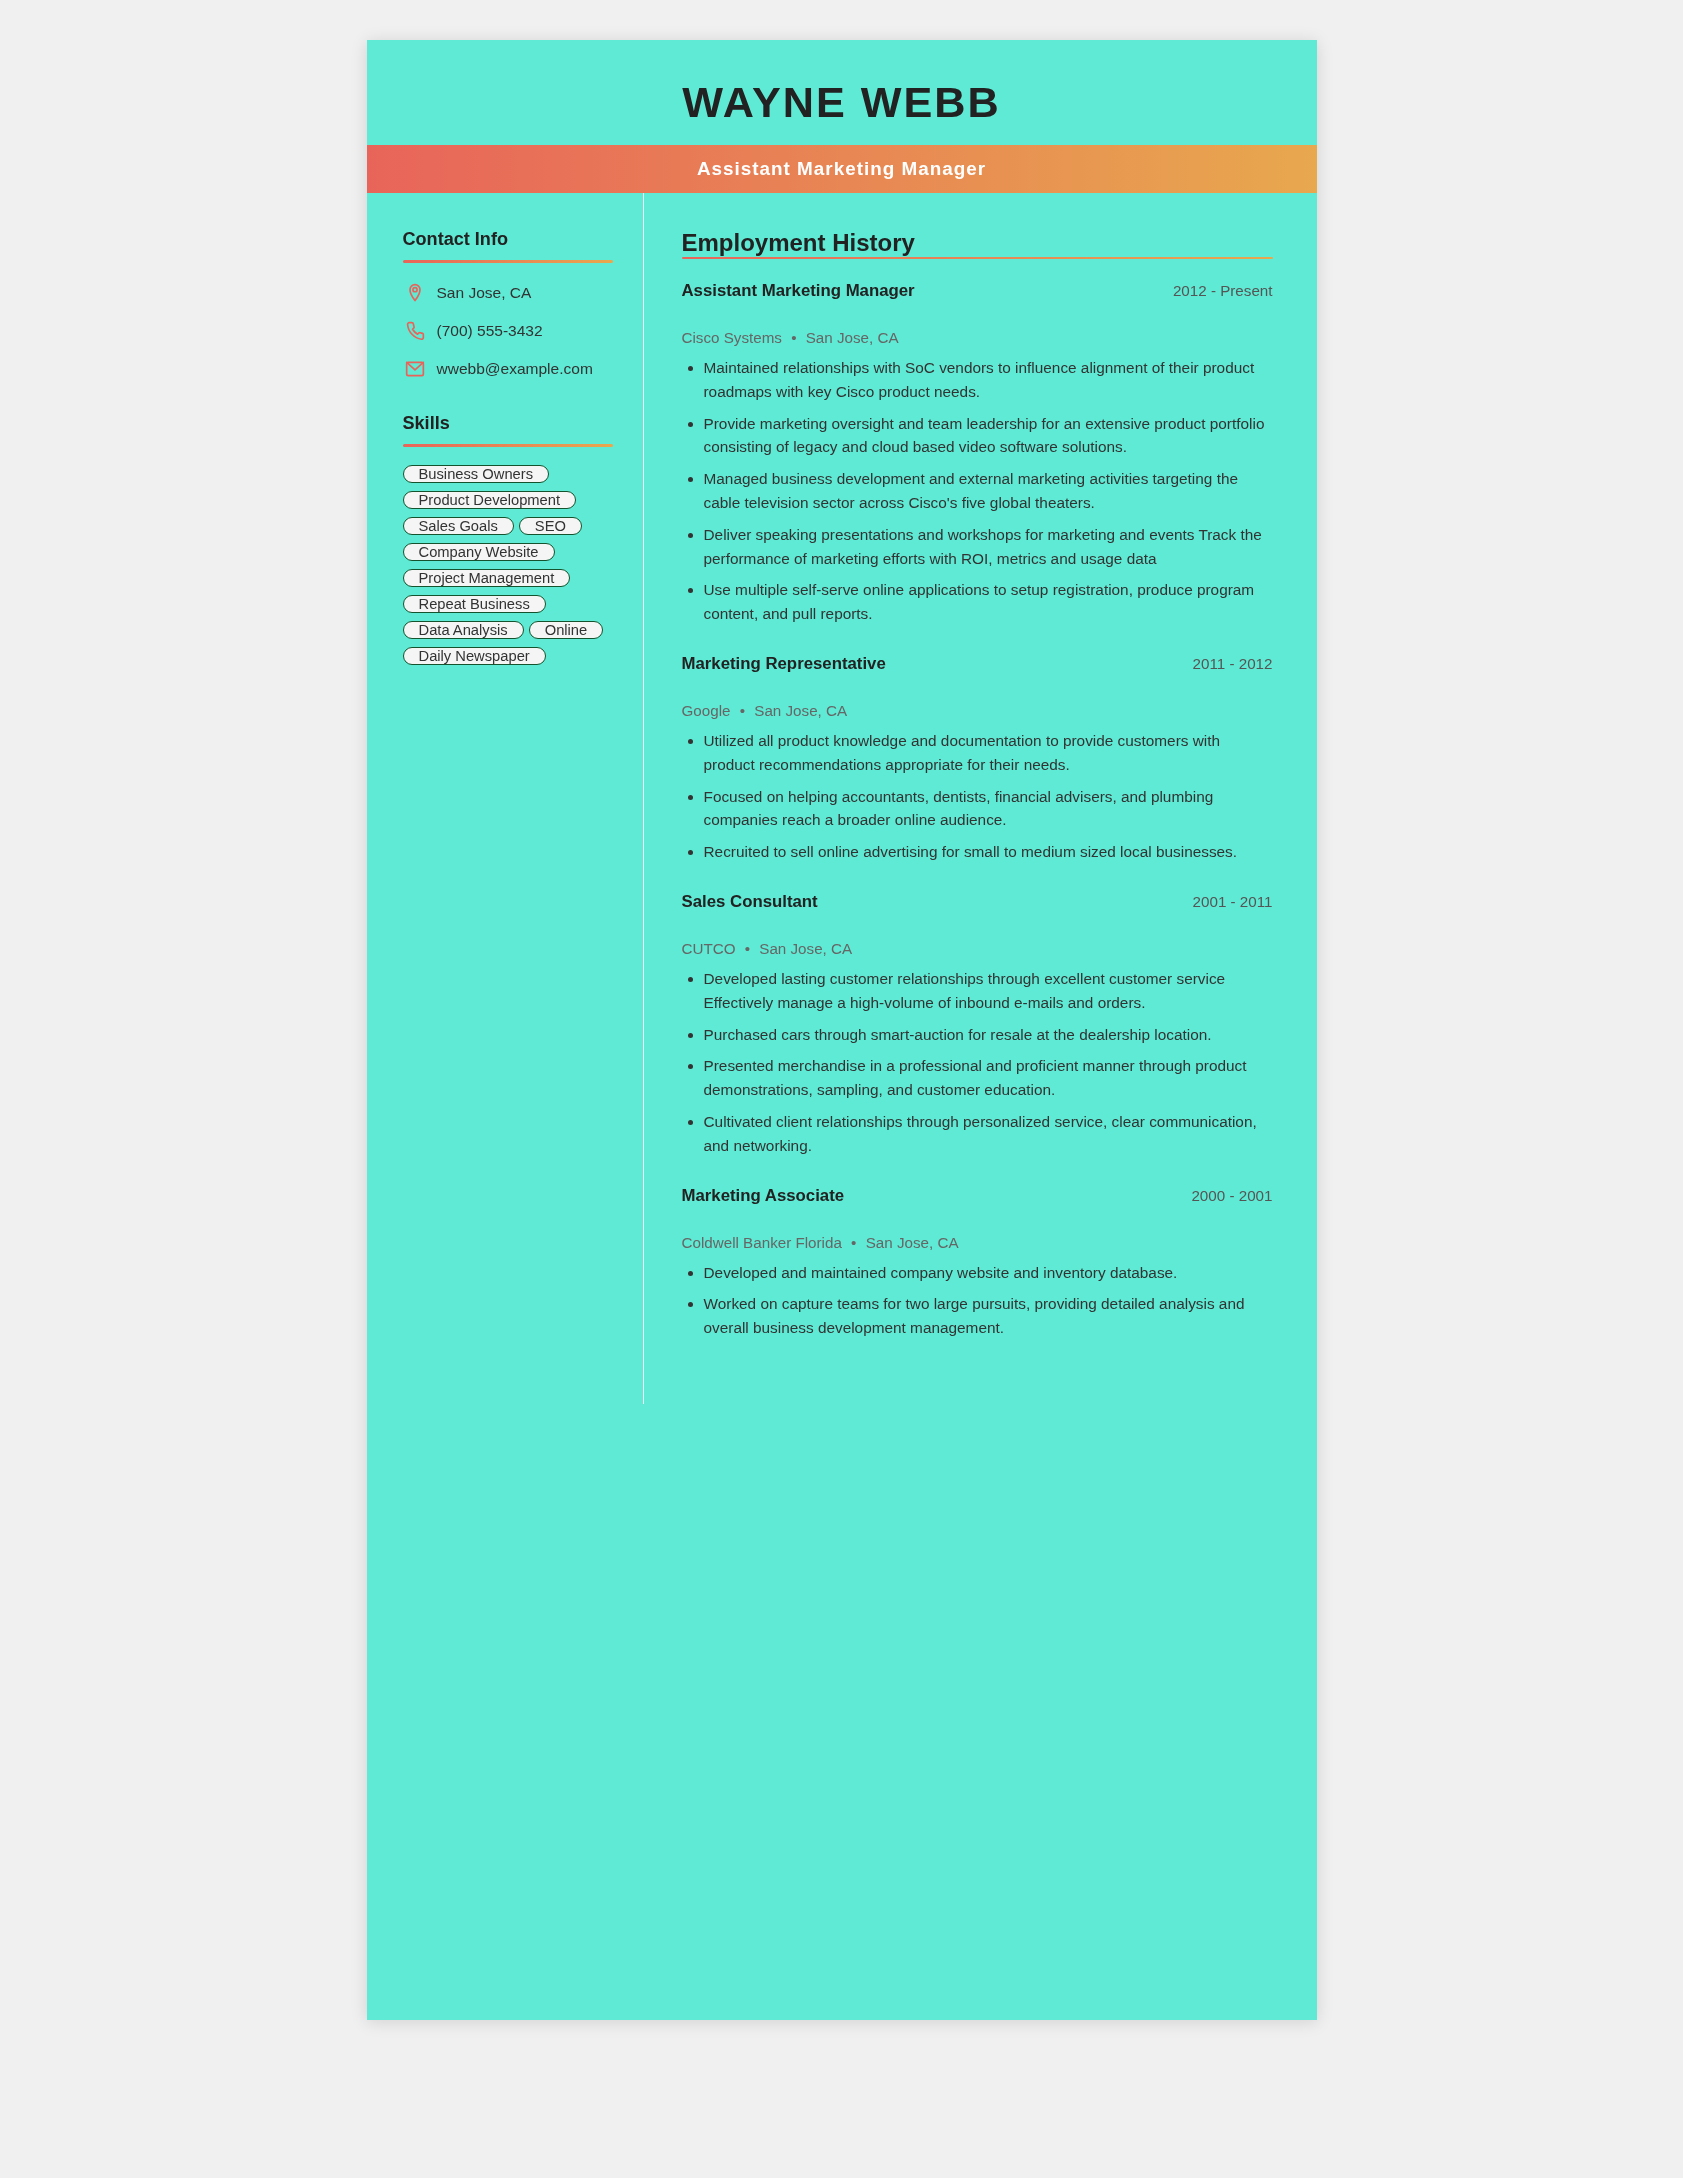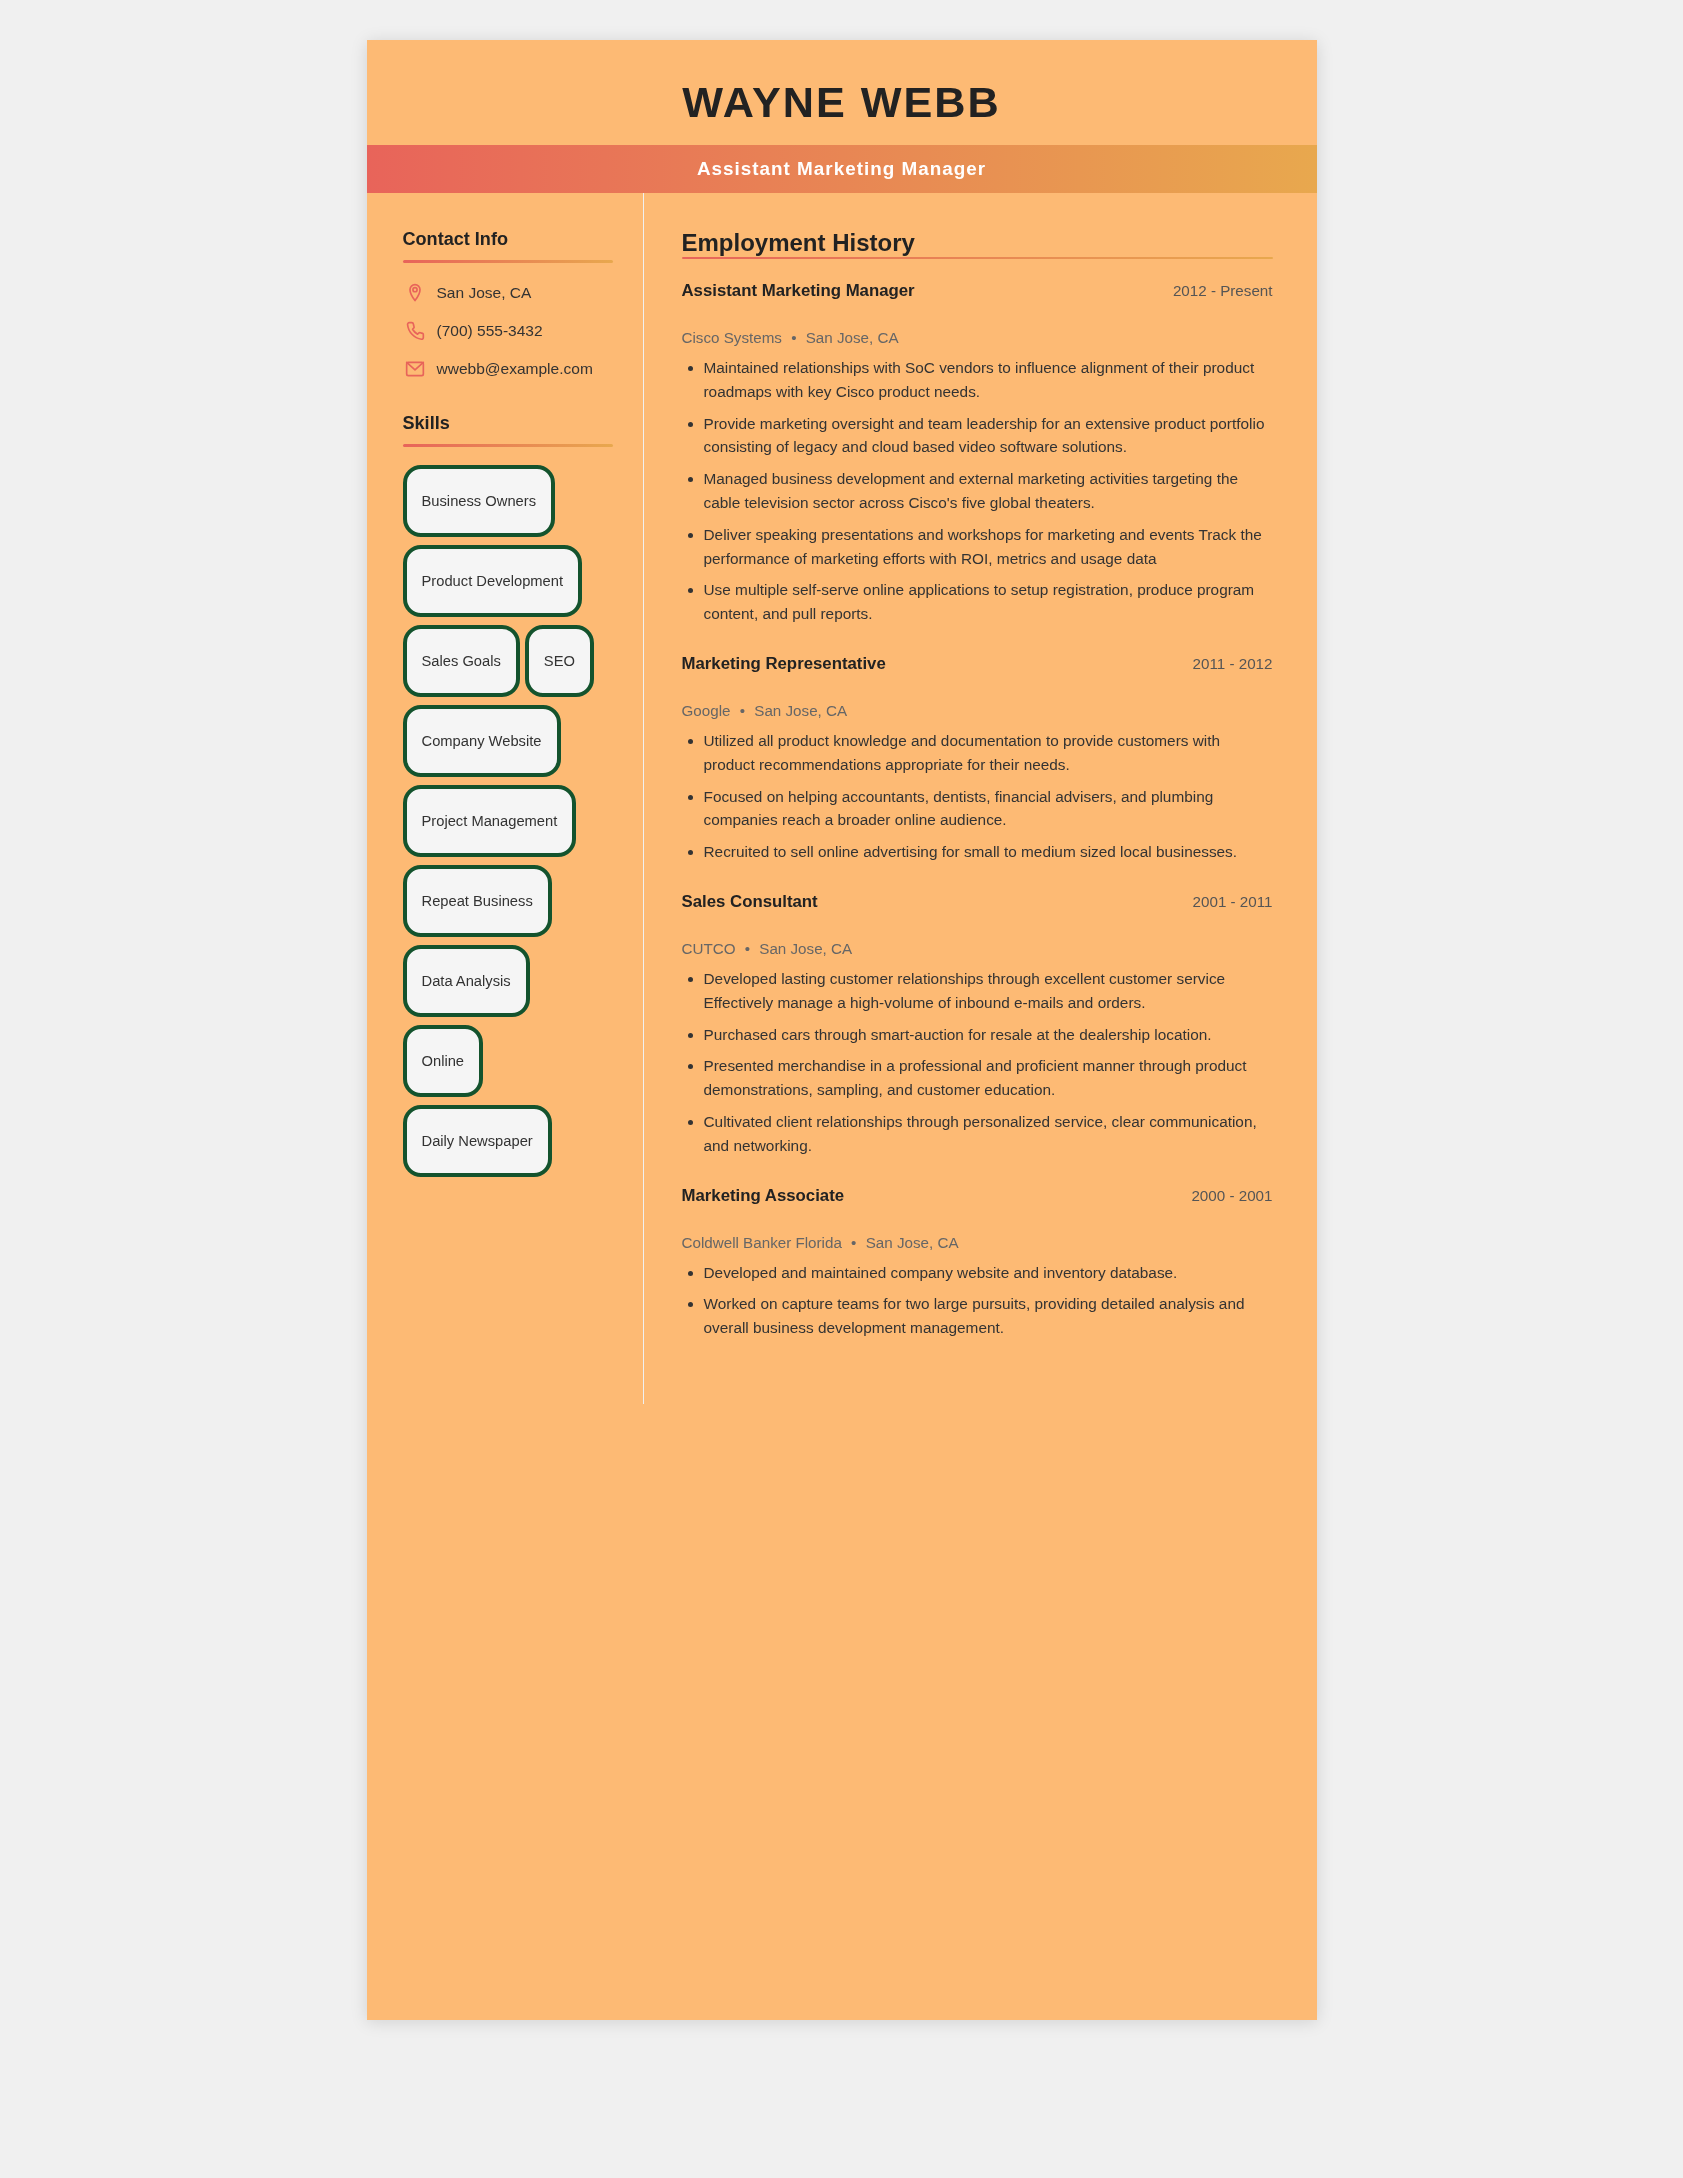--- a/index.html
+++ b/index.html
@@ -4,21 +4,21 @@
   <style>
     * { box-sizing: border-box; margin: 0; padding: 0; }
     body {
       font-family: Arial, sans-serif;
       background: #f0f0f0;
       display: flex;
       justify-content: center;
       padding: 40px 20px;
     }
     .resume {
-      background: #fdba74;
+      background: #5eead4;
       width: 950px;
       min-height: 1980px;
       box-shadow: 0 2px 16px rgba(0,0,0,0.13);
     }
     
     .header {
       text-align: center;
       padding: 38px 0 0 0;
     }
     .header-name {
@@ -89,23 +89,23 @@
       width: 20px;
       height: 20px;
     }
     
     .skills-section {
       margin-top: 8px;
     }
     .skill-tag {
       display: inline-block;
       background: #f5f5f5;
-      border: 4px solid #14532d;
+      border: 1px solid #14532d;
       border-radius: 18px;
-      padding: 24px 15px;
+      padding: 0 15px;
       font-size: 0.92em;
       color: #333;
       margin: 0 5px 8px 0;
     }
     
     .main {
       flex: 1;
       padding: 36px 44px 36px 38px;
     }
     .section-title {

